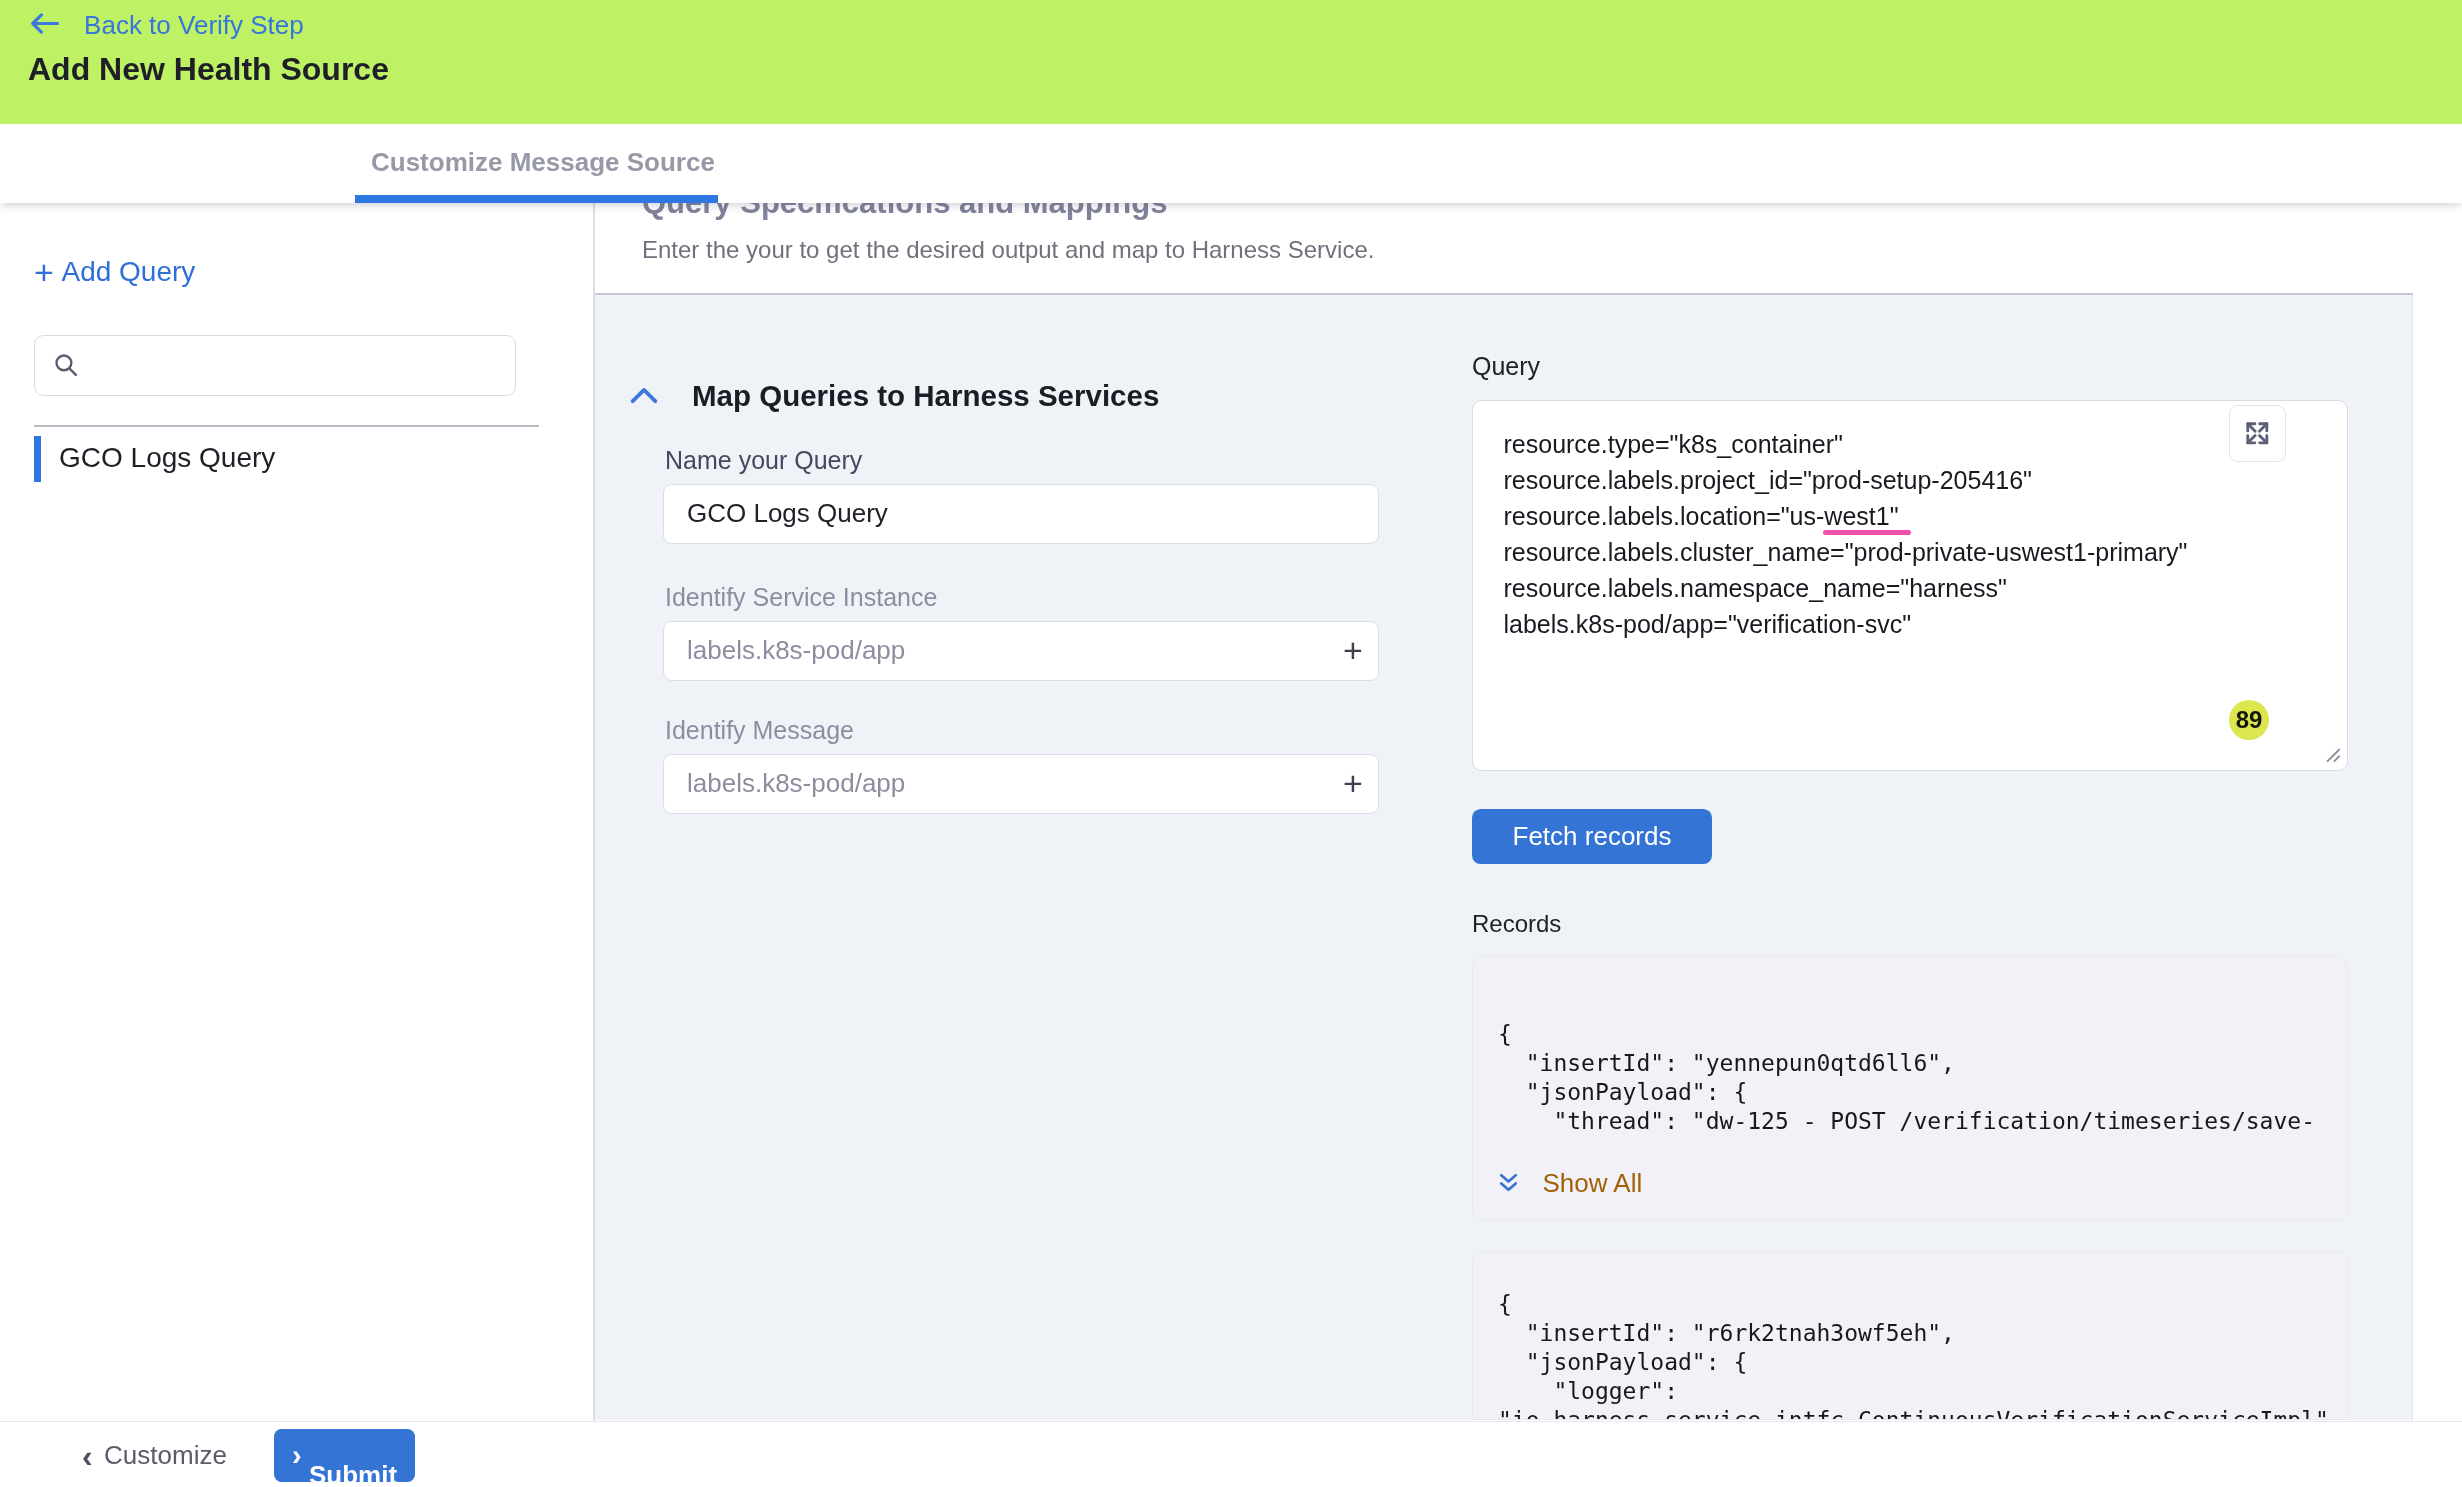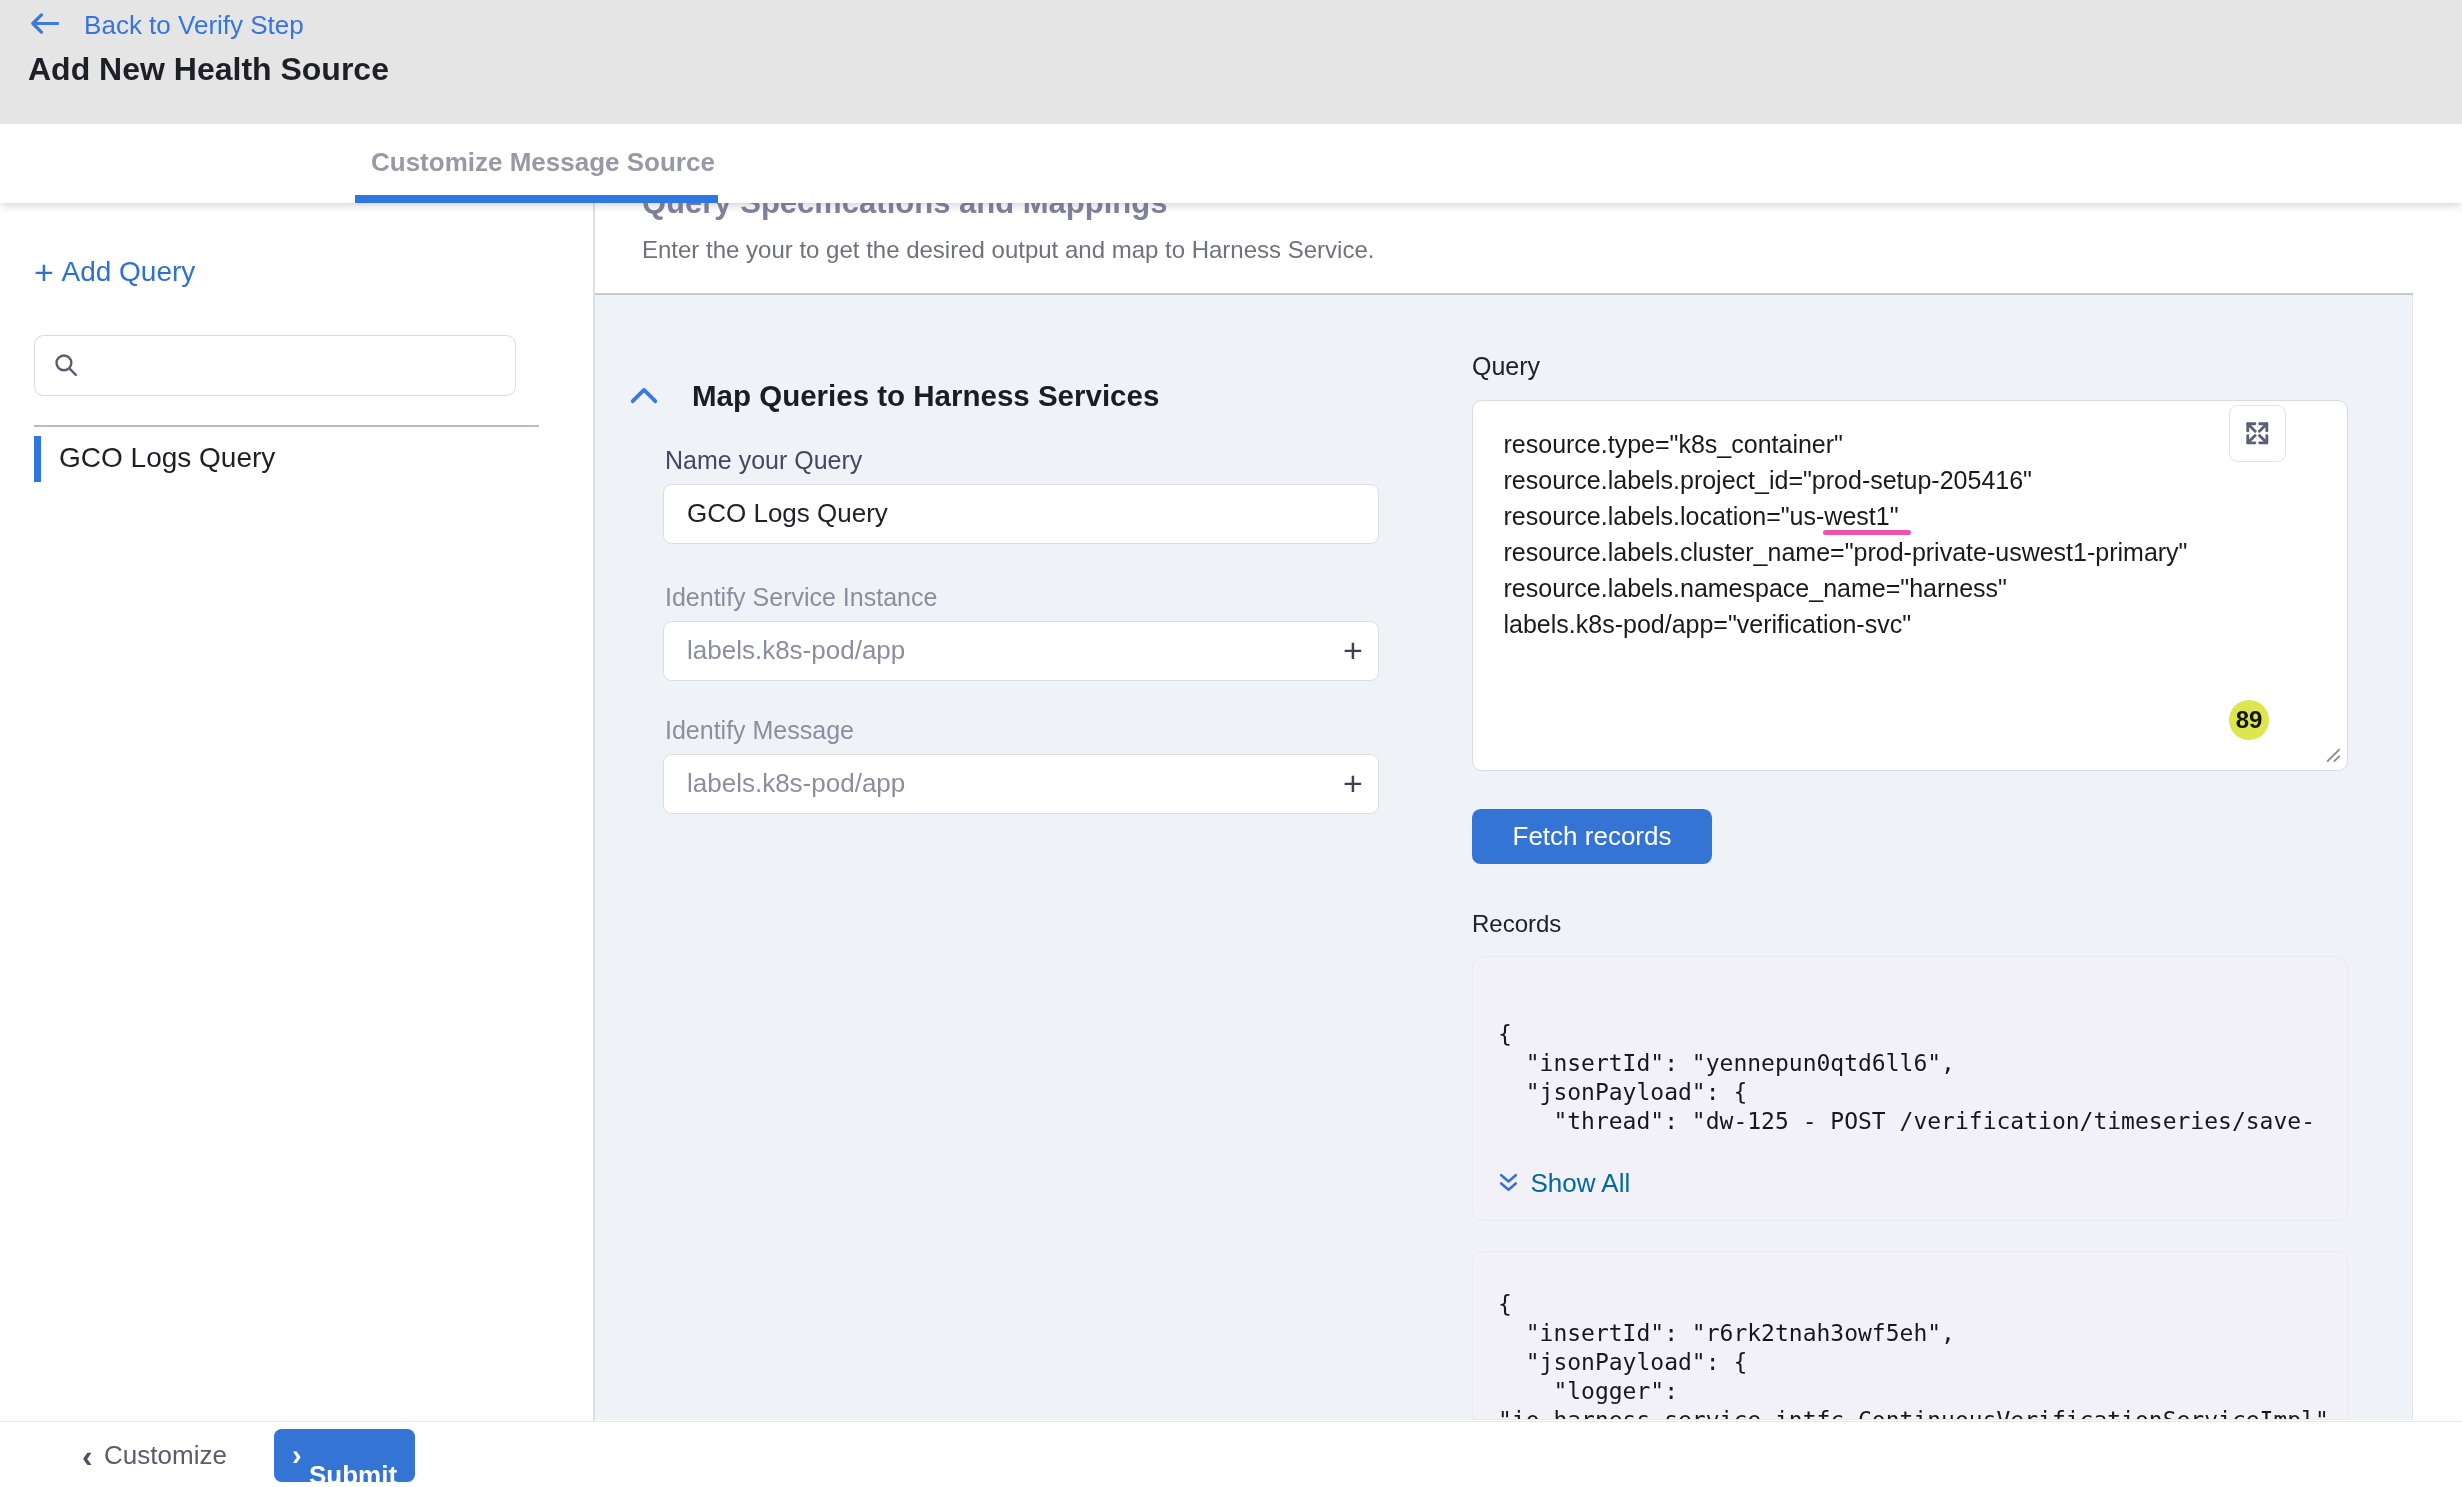--- a/index.html
+++ b/index.html
@@ -1,21 +1,21 @@
 <!DOCTYPE html>
 <html style="font-size:15.2px"><head>
 <meta charset="utf-8">
 <style>
   * { margin:0; padding:0; box-sizing:border-box; }
   html,body { width:2462px; height:1487px; }
   body { position:relative; overflow:hidden; background:#ffffff;
          font-family:"Liberation Sans", sans-serif; color:#1e1f27; }
 
   
-  .header { position:absolute; left:0; top:0; width:2462px; height:124px; background:#e5e5e5; z-index:7; }
+  .header { position:absolute; left:0; top:0; width:2462px; height:124px; background:#bef264; z-index:7; }
   .back-link { position:absolute; left:28.6px; top:9.5px; display:flex; align-items:center; gap:25px; cursor:pointer; }
   .back-link .lbl { font-size:26px; font-weight:500; color:#3575dc; }
   .page-title { position:absolute; left:28px; top:51px; font-size:32px; font-weight:bold; color:#1e1f27;text-align:right; }
 
   
   .tabbar { position:absolute; left:0; top:124px; width:2462px; height:79px; background:#fff; z-index:6;
             box-shadow:0 3.8px 8.6px -1.9px rgba(75,80,105,.28); }
   .tab { position:absolute; top:0; height:79px; line-height:76px; font-size:26px; font-weight:600; cursor:pointer; }
   .tab-define { left:50px; color:#252a40; }
   .tab-customize { left:371px; color:#9799a6; }
@@ -77,21 +77,21 @@
   
   .records-label { position:absolute; left:1472px; top:910px; font-size:24px; color:#202129; }
   .record-card { position:absolute; left:1472px; width:876px; background:#f1f1f7; border:1px solid #e9e9f1; border-radius:11.4px; }
   .record-card.first { top:956px; height:265px; }
   .record-card.second { top:1251px; height:169px; border-radius:11.4px 11.4px 0 0; overflow:hidden; }
   .mono-lines { position:absolute; left:25px; }
   .record-card.first .mono-lines { top:63px; }
   .record-card.second .mono-lines { top:38px; }
   .m-line { font-family:"DejaVu Sans Mono", monospace; font-size:23px; line-height:29px; color:#17181e; white-space:pre; }
   .show-all { position:absolute; left:23px; bottom:21px; display:flex; align-items:center; gap:9.5px; cursor:pointer; }
-  .show-all .lbl { font-size:26px; font-weight:500; color:#0369a1; }
+  .show-all .lbl { font-size:26px; font-weight:500; color:#a16207;margin-left:12px; }
 
   
   .footer { position:absolute; left:0; top:1421px; width:2462px; height:67px; background:#fff; z-index:8;
             border-top:1px solid #e8e9ef; }
   .prev-btn { position:absolute; left:82px; top:0; height:67px; display:flex; align-items:center; gap:11.4px; cursor:pointer; }
   .prev-btn .chev { font-size:32px; font-weight:bold; color:#4e5062; line-height:32px; }
   .prev-btn .lbl { font-size:26px; color:#5a5c6c; }
   .submit-btn { position:absolute; left:274px; top:6.7px; width:141px; height:53px; background:#3374d4; border:none;
                 border-radius:7.6px; color:#fff; cursor:pointer; display:flex; align-items:center; justify-content:center; gap:7.6px;
                 font-family:"Liberation Sans",sans-serif; }

